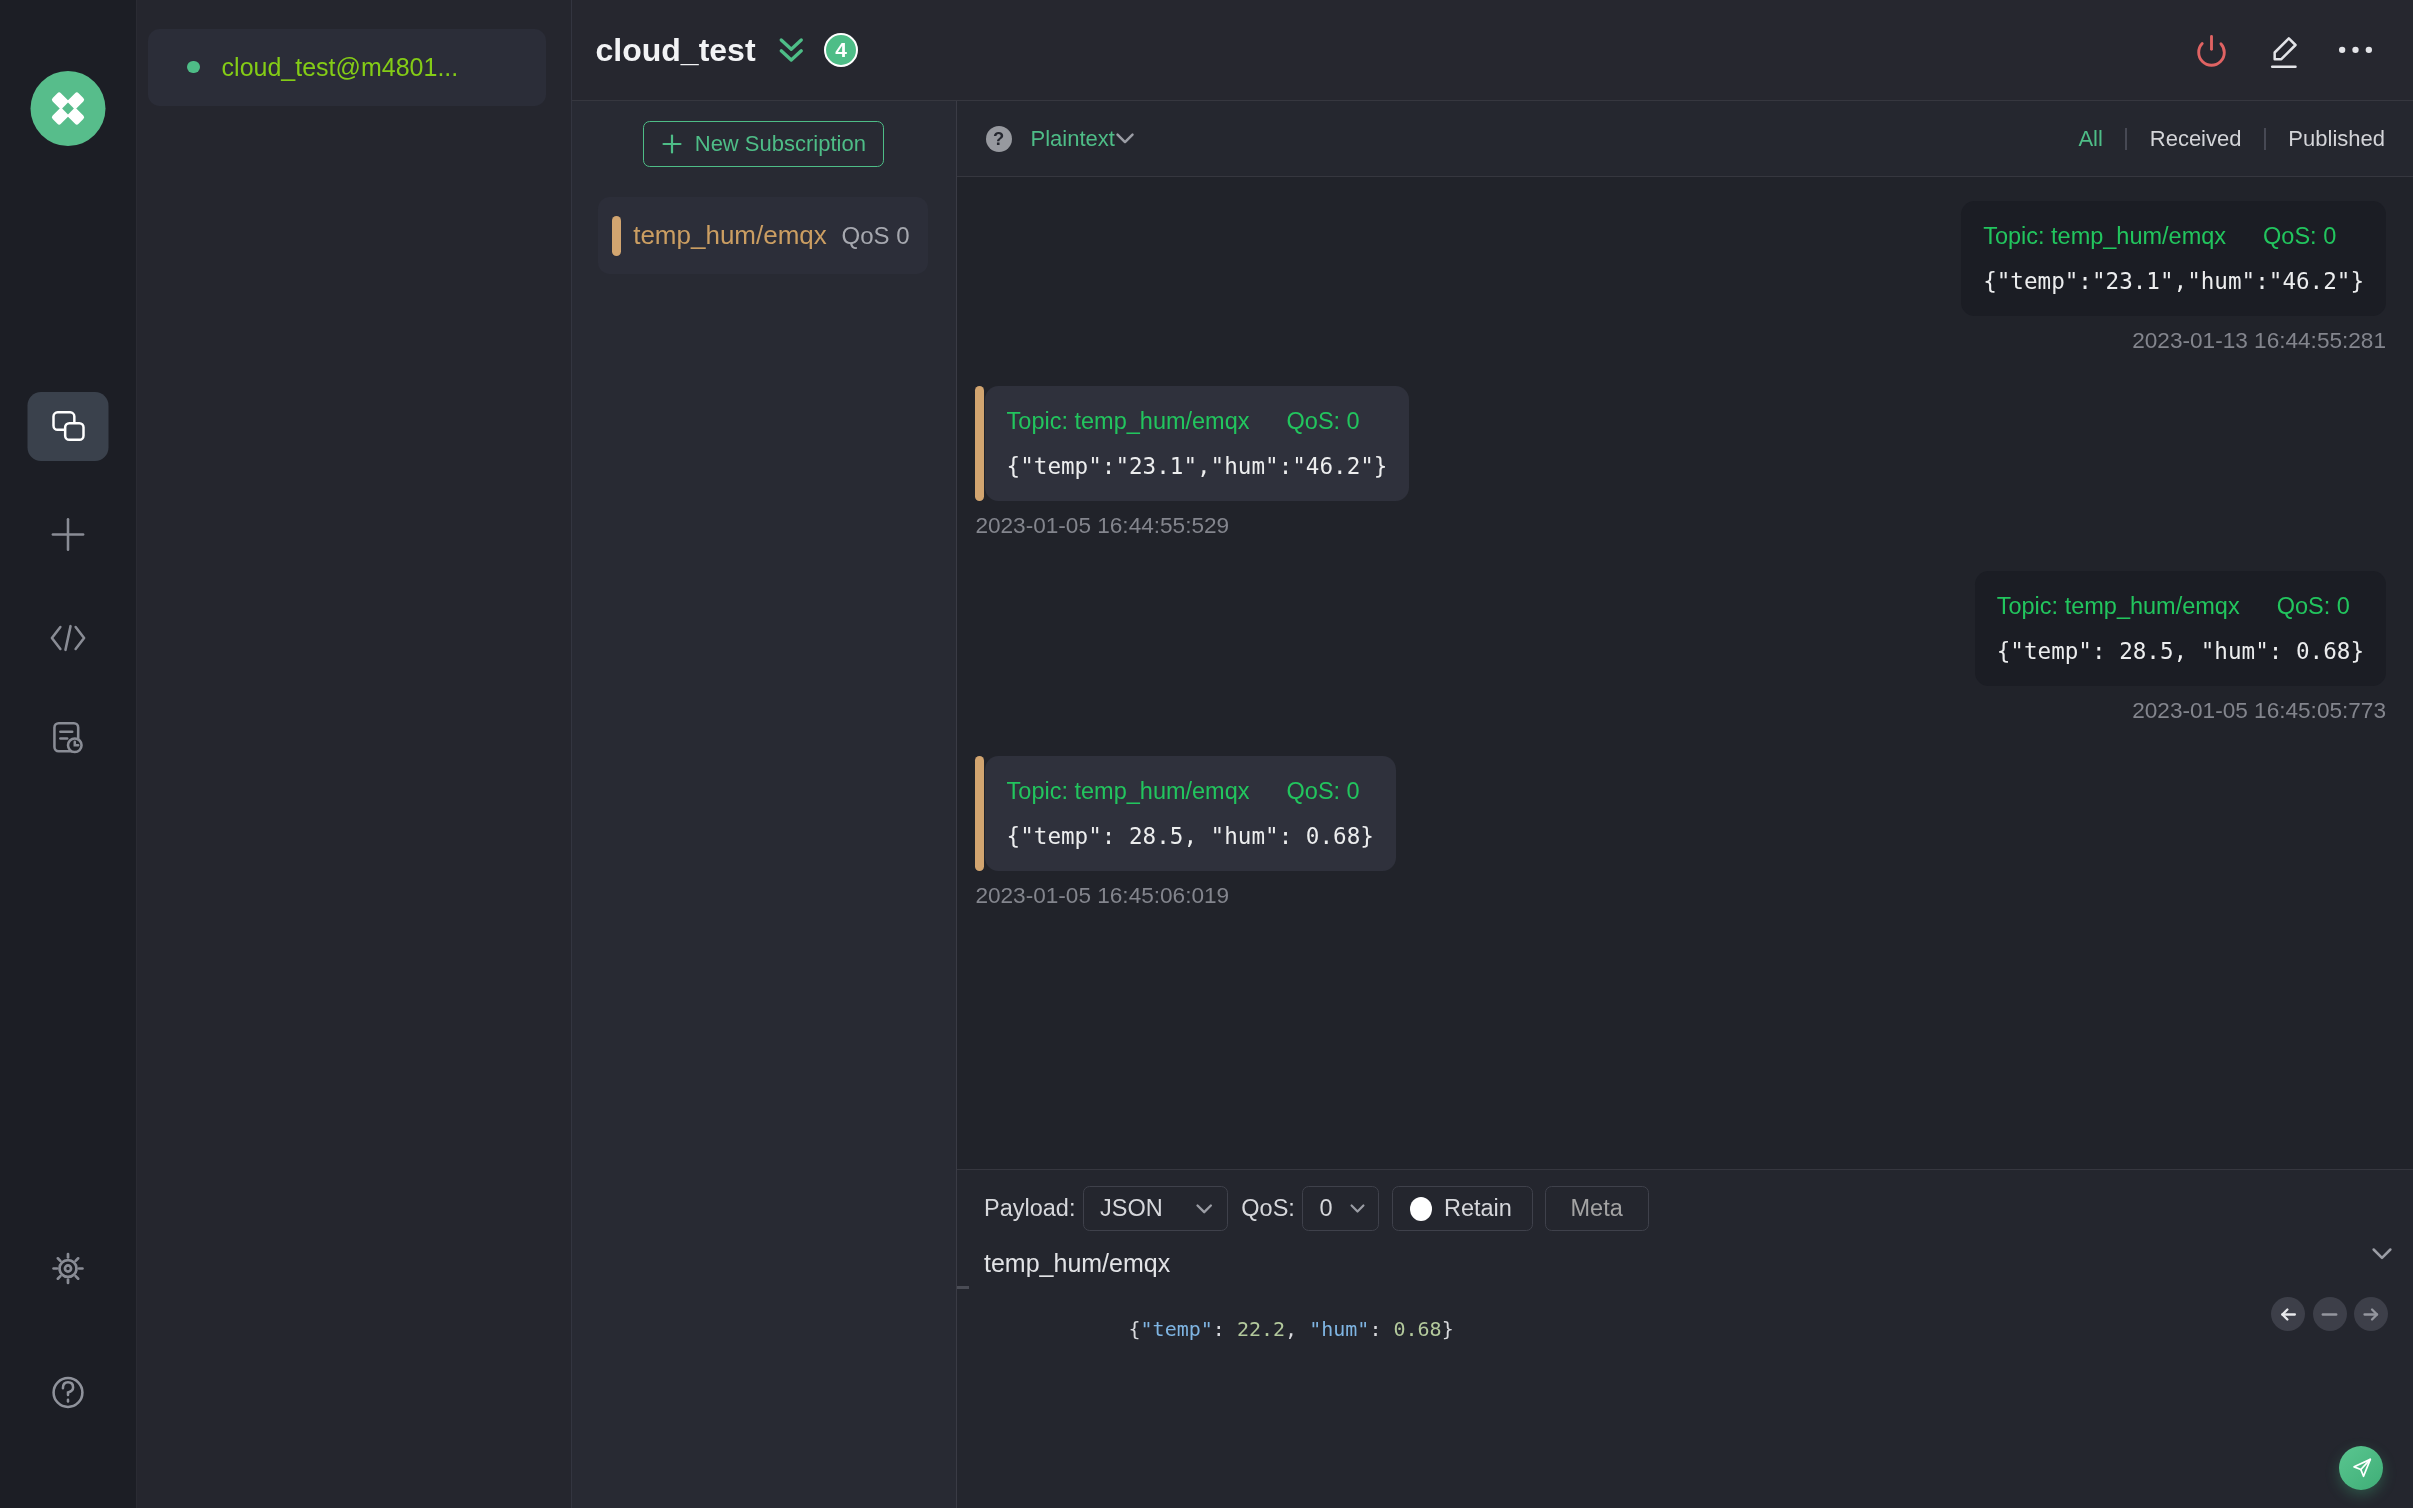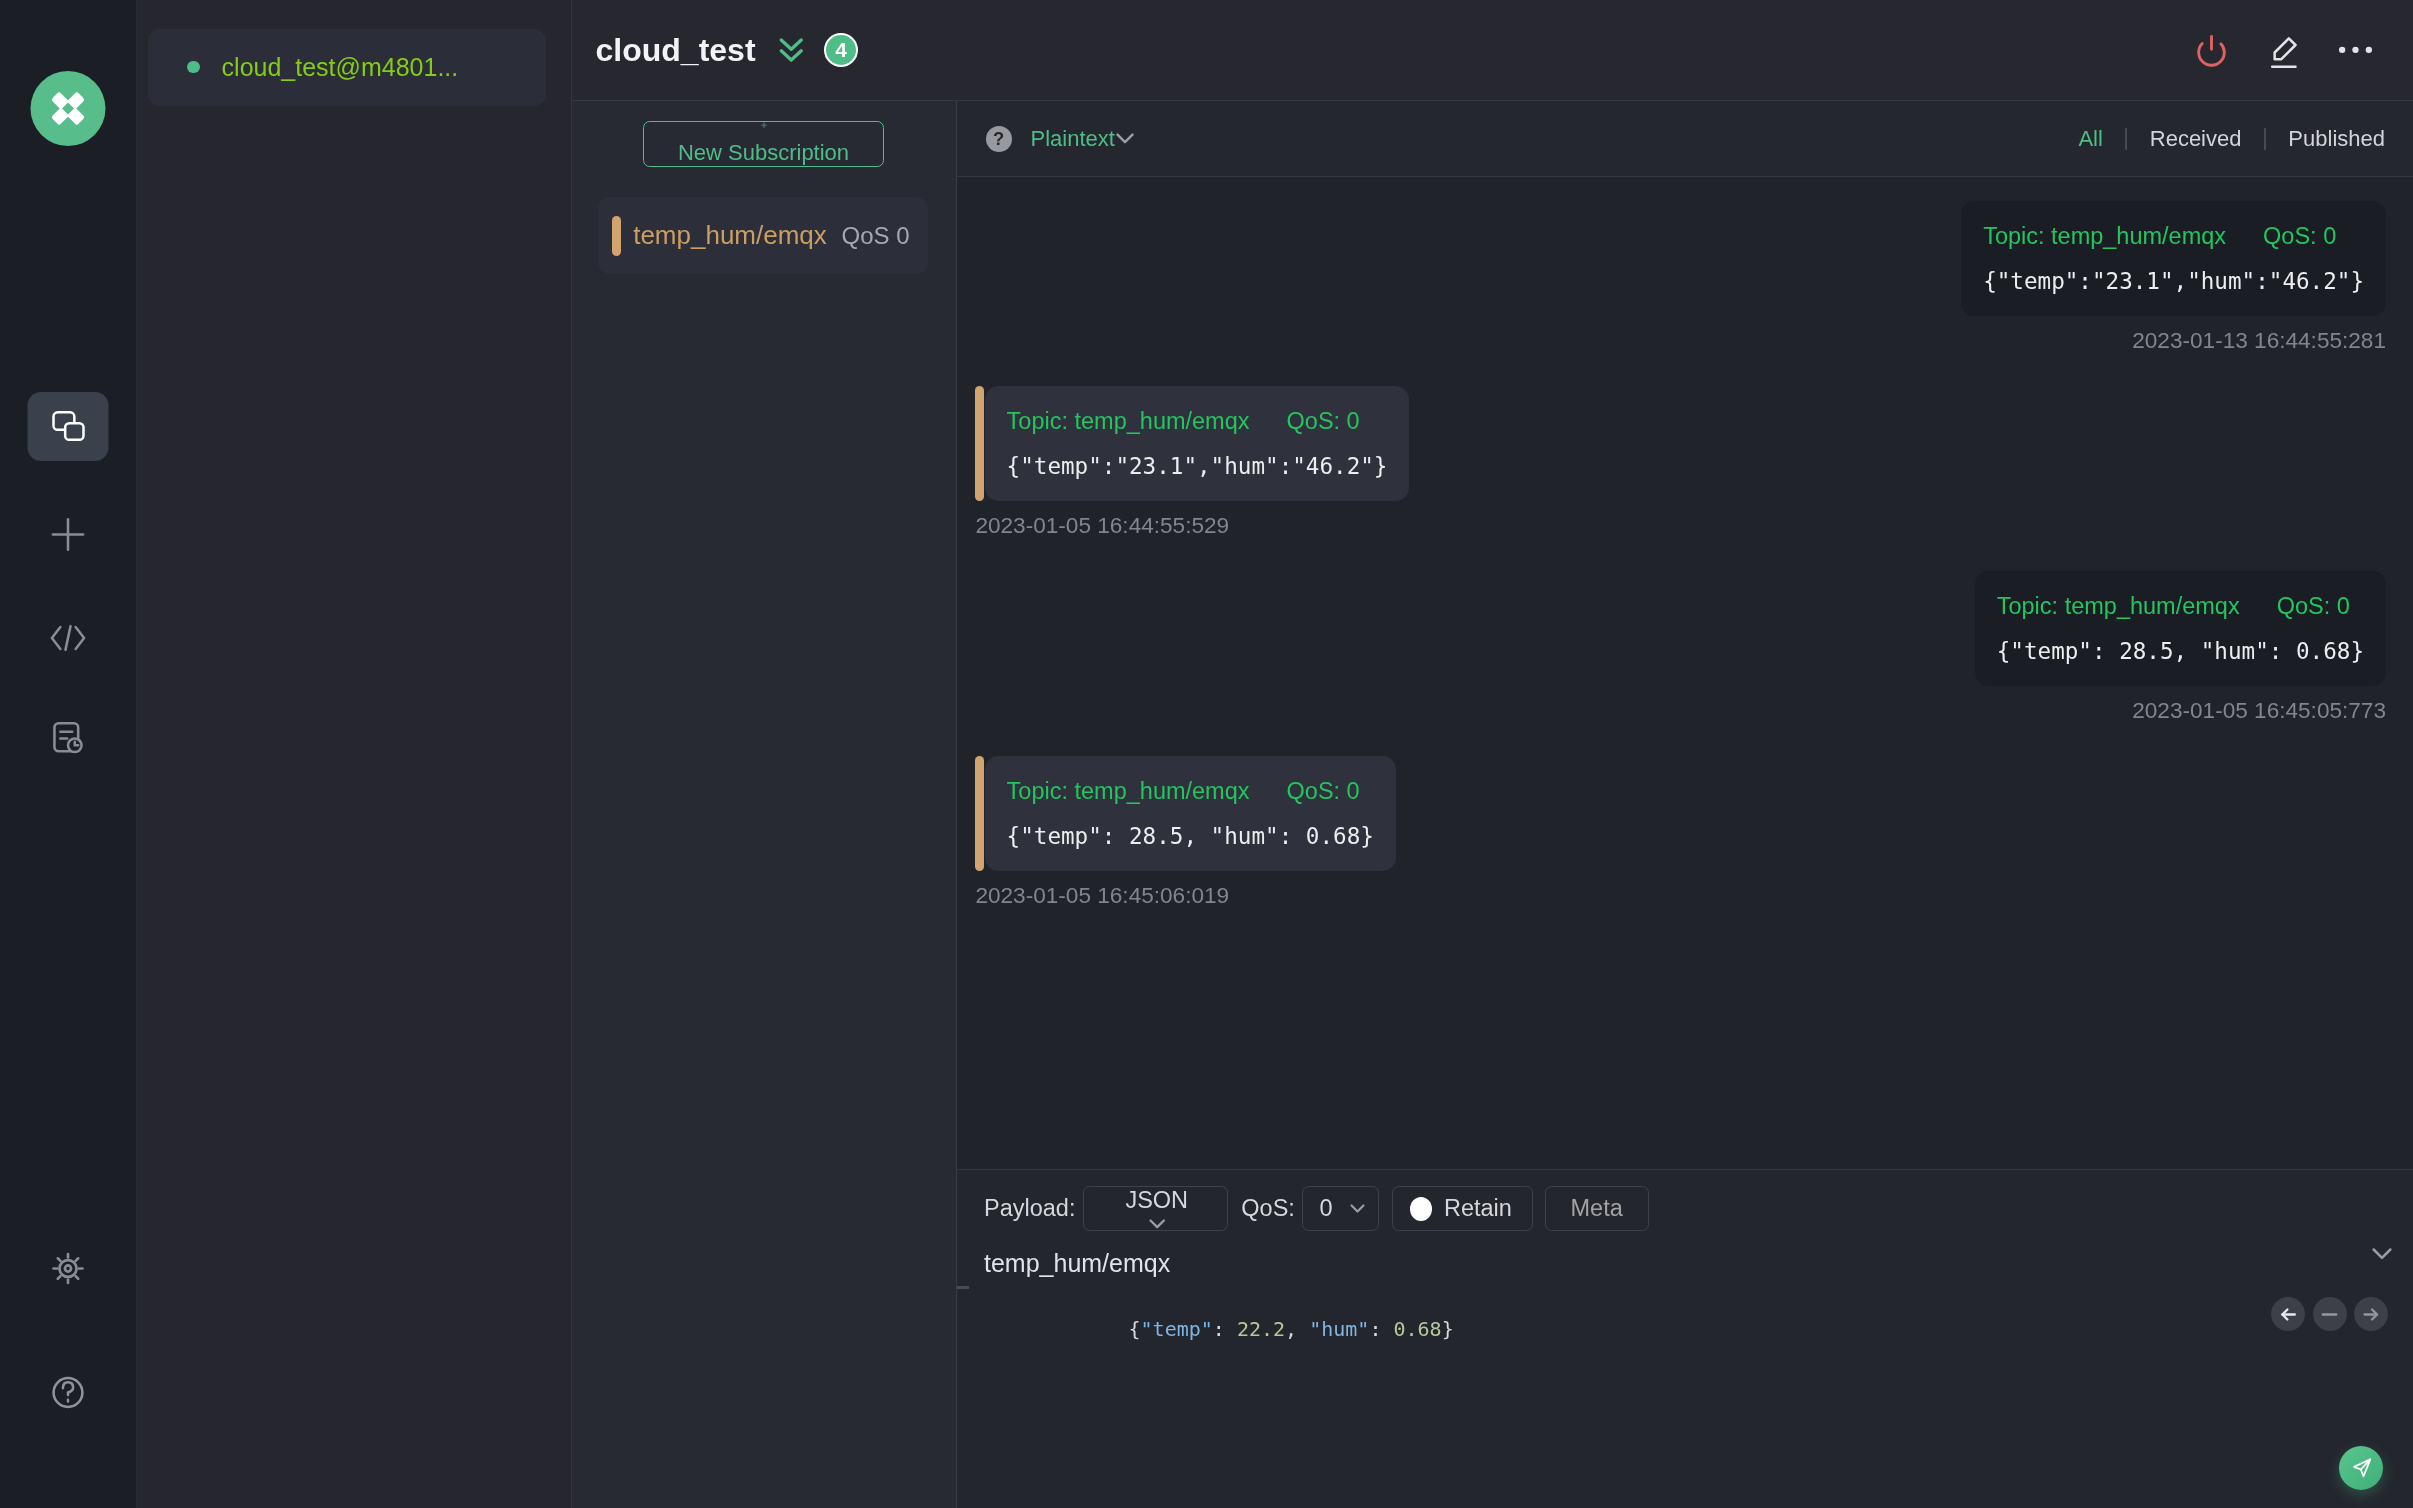--- a/index.html
+++ b/index.html
@@ -33,21 +33,21 @@
   .main-title { font-size:32px; font-weight:bold; color:#f2f3f5; }
   .chev-double { margin-left:21px; display:flex; }
   .badge { margin-left:19px; width:34px; height:34px; border-radius:50%; background:#4ebd87; border:2.1px solid #ffffff; color:#fff; font-size:21px; font-weight:bold; display:flex; align-items:center; justify-content:center; }
   .header-icons { margin-left:auto; display:flex; align-items:center; gap:30px; }
   .hicon { width:42px; height:42px; display:flex; align-items:center; justify-content:center; cursor:pointer; }
 
   .main-body { position:absolute; top:101px; bottom:0; left:0; right:0; display:flex; }
 
   
   .subcol { width:385px; background:#282a33; border-right:0.8px solid #3a3b45; position:relative; flex:none; }
-  .new-sub { position:absolute; left:71px; top:20px; width:241px; height:46px; border:1.3px solid #4ebd87; border-radius:6.7px; background:transparent; color:#4ebd87; font-size:22px; font-family:"Liberation Sans",sans-serif; display:flex; align-items:center; justify-content:center; gap:11.7px; cursor:pointer;flex-direction:column; }
+  .new-sub { position:absolute; left:71px; top:20px; width:241px; height:46px; border:1.3px solid #4ebd87; border-radius:6.7px; background:transparent; color:#4ebd87; font-size:22px; font-family:"Liberation Sans",sans-serif; display:flex; align-items:center; justify-content:center; gap:11.7px; cursor:pointer; }
   .sub-item { position:absolute; left:26px; top:96px; width:330px; height:77px; background:#2c2e39; border-radius:11.7px; display:flex; align-items:center; padding:0 18.4px 0 14.2px; cursor:pointer; }
   .sub-bar { width:8.4px; height:40px; border-radius:5px; background:#d2a570; }
   .sub-topic { margin-left:12.6px; color:#cb9e62; font-size:26px; }
   .sub-qos { margin-left:auto; color:#a6a8af; font-size:24px; }
 
   
   .msgcol { flex:1; display:flex; flex-direction:column; min-width:0; }
   .msg-header { height:76px; background:#25272f; border-bottom:0.8px solid #36373f; display:flex; align-items:center; padding:0 28px 0 28.5px; flex:none; }
   .help-circle { width:26px; height:26px; border-radius:50%; background:#97999f; color:#25272f; font-size:18.4px; font-weight:bold; display:flex; align-items:center; justify-content:center; cursor:pointer; }
   .fmt { margin-left:19px; display:flex; align-items:center; color:#4ebd87; font-size:22px; cursor:pointer; }
@@ -68,21 +68,21 @@
   .recv .m-bubble { background:#2f313c; }
   .m-meta { display:flex; gap:37px; color:#22c55e; font-size:23.5px; }
   .m-payload { margin-top:18.4px; font-family:"DejaVu Sans Mono",monospace; font-size:22.6px; color:#ecedee; white-space:pre; }
   .m-time { margin-top:11.7px; font-size:22.6px; color:#83858d; }
 
   
   .msg-footer { height:339px; background:#24262e; border-top:0.8px solid #36373f; position:relative; padding:0 0 0 27px; flex:none; }
   .pub-toolbar { display:flex; align-items:center; margin-top:16px; }
   .tb-label { font-size:23.5px; color:#d6d7db; }
   .tb-box { height:45px; border:1.3px solid #3f414b; border-radius:6.7px; background:transparent; display:flex; align-items:center; color:#d6d7db; font-size:23.5px; font-family:"Liberation Sans",sans-serif; cursor:pointer; }
-  .json-box { width:145px; margin-left:7.5px; padding:0 13.4px 0 16px; justify-content:space-between;flex-direction:column; }
+  .json-box { width:145px; margin-left:7.5px; padding:0 13.4px 0 16px; justify-content:space-between; }
   .qos-label { margin-left:13.4px; }
   .qos-box { width:77px; margin-left:6.7px; padding:0 11.7px 0 17px; justify-content:space-between; }
   .retain-box { width:141px; margin-left:13.4px; padding:0 0 0 17px; gap:12px; }
   .retain-dot { width:22px; height:24px; border-radius:50%; background:#ffffff; }
   .meta-box { width:104px; margin-left:11.7px; justify-content:center; color:#a3a3a3; }
 
   .topic-row { margin-top:18.4px; font-size:25px; color:#e2e3e6; }
   .collapse-chev { position:absolute; right:20px; top:77px; cursor:pointer; }
   .editor { margin-top:15px; font-family:"DejaVu Sans Mono",monospace; font-size:20px; white-space:pre; cursor:text; }
   .tok-key { color:#7fb5e3; } .tok-num { color:#b3c99c; } .tok-punct { color:#d8d9dd; }

